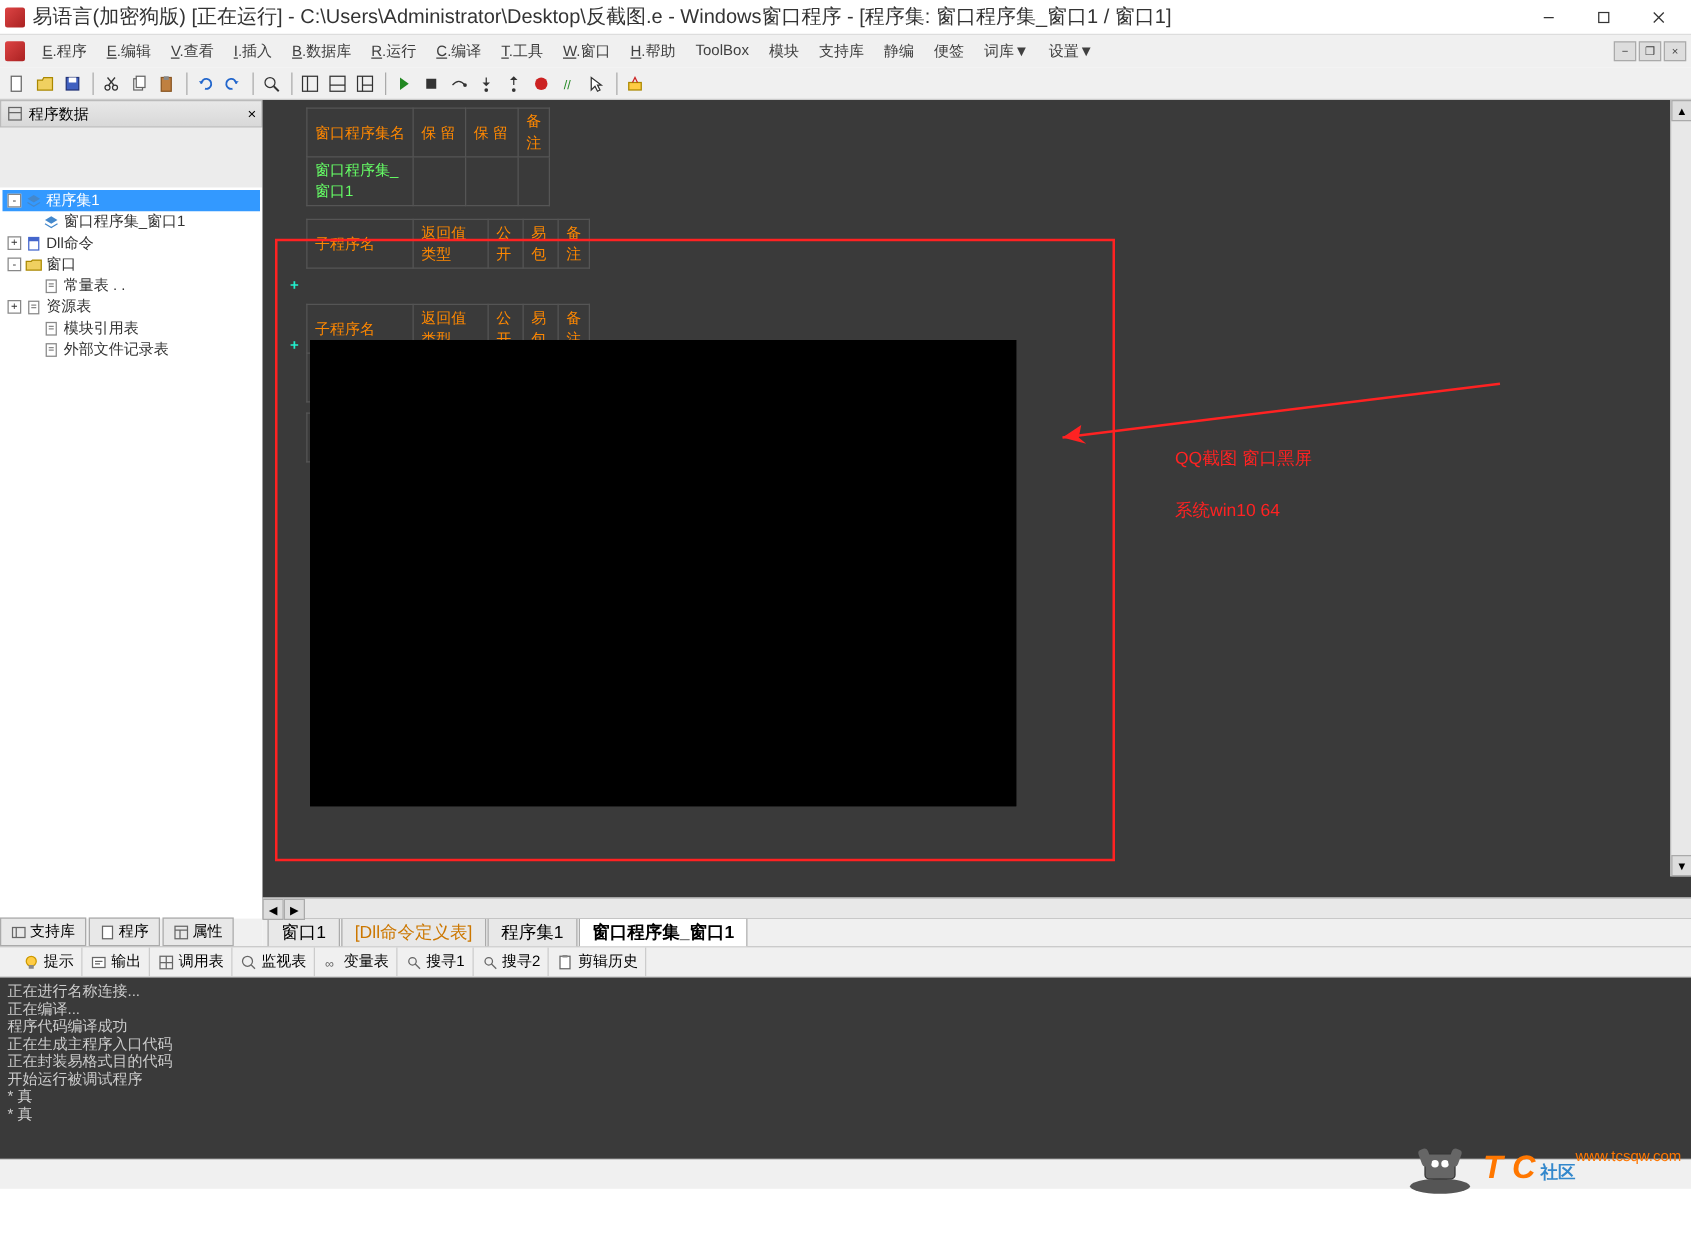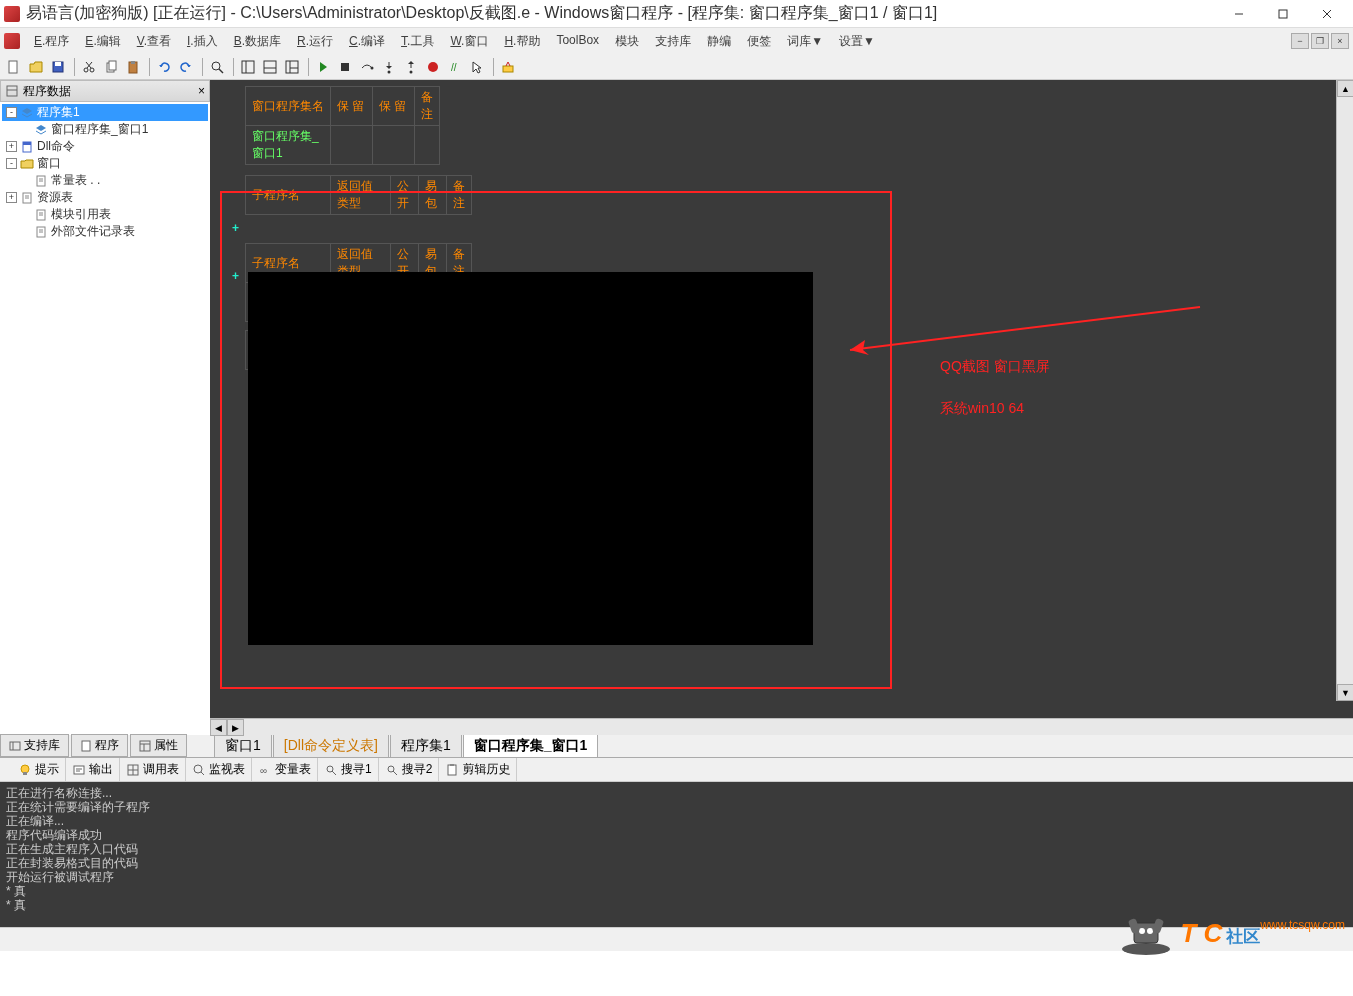--- a/index.html
+++ b/index.html
@@ -22,21 +22,21 @@
 
 .toolbar { height: 26px; background: #f0f0f0; display: flex; align-items: center; padding: 2px 4px; border-bottom: 1px solid #ccc; }
 .toolbar .tb-btn { width: 20px; height: 20px; margin-right: 2px; display: flex; align-items: center; justify-content: center; cursor: pointer; border: 1px solid transparent; }
 .toolbar .sep { width: 1px; height: 18px; background: #aaa; margin: 0 4px; }
 .toolbar svg { width: 14px; height: 14px; }
 
 
 .main { display: flex; height: 655px; }
 
 
-.sidebar { width: 210px; background: #ececec; display: flex; flex-direction: column; }
+.sidebar { width: 210px; background: #ececec; display: flex; flex-direction: column; gap: 48px; }
 .sidebar-head { height: 22px; background: linear-gradient(#e8e8e8, #d8d8d8); border: 1px solid #bbb; display: flex; align-items: center; padding: 0 4px; font-size: 12px; }
 .sidebar-head .sb-icon { width: 14px; height: 14px; margin-right: 4px; display:flex; align-items:center; justify-content:center; }
 .sidebar-head .sb-close { margin-left: auto; cursor: pointer; }
 .tree { flex: 1; background: #fff; font-size: 12px; color: #333; padding: 2px; overflow: auto; }
 .tree-item { display: flex; align-items: center; height: 17px; padding-left: 4px; cursor: pointer; white-space: nowrap; }
 .tree-item.sel { background: #3399ff; color: #fff; }
 .tree-item .exp { width: 11px; height: 11px; border: 1px solid #888; margin-right: 3px; display: flex; align-items: center; justify-content: center; font-size: 9px; line-height: 1; background: #fff; color: #333; }
 .tree-item .noexp { width: 11px; margin-right: 3px; }
 .tree-item .ti-icon { width: 14px; height: 14px; margin-right: 3px; display: inline-flex; align-items: center; justify-content: center; }
 
@@ -96,21 +96,21 @@
 
 .statusbar { height: 24px; background: #f0f0f0; border-top: 1px solid #ccc; display: flex; align-items: center; }
 .statusbar .sb-left { width: 280px; }
 .statusbar .sb-right { flex: 1; display: flex; align-items: center; }
 
 
 .watermark { position: absolute; right: 8px; bottom: 40px; display: flex; align-items: center; font-size: 18px; pointer-events: none; }
 .watermark .wm-icon { width: 60px; height: 45px; margin-right: 4px; position: relative; }
 .watermark .wm-text { display: flex; flex-direction: row; line-height: 1.1; }
 .watermark .wm-tc { color: #ff7700; font-weight: bold; font-size: 26px; font-style: italic; }
-.watermark .wm-sub { color: #3388cc; font-size: 17px; font-weight: bold; }
+.watermark .wm-sub { color: #3388cc; font-size: 14px; font-weight: bold; }
 .watermark .wm-url { color: #ff7700; font-size: 12px; }
 </style>
 </head>
 <body>
 
 <div class="titlebar">
   <div class="app-icon"></div>
   <div class="title">易语言(加密狗版) [正在运行] - C:\Users\Administrator\Desktop\反截图.e - Windows窗口程序 - [程序集: 窗口程序集_窗口1 / 窗口1]</div>
   <div class="win-btn">
       <svg viewBox="0 0 10 10">
@@ -588,21 +588,20 @@
           <svg width="14" height="14" viewBox="0 0 14 14">
             <rect x="3" y="2" width="8" height="10" fill="#fff" stroke="#666"></rect>
             <rect x="5" y="1" width="4" height="2" fill="#888"></rect>
           </svg>
         </span>
         <span>剪辑历史</span>
       </div>
     </div>
   <div class="debug-out" id="debug-out">
       <div>正在进行名称连接...</div>
-      <div>正在统计需要编译的子程序</div>
       <div>正在编译...</div>
       <div>程序代码编译成功</div>
       <div>正在生成主程序入口代码</div>
       <div>正在封装易格式目的代码</div>
       <div>开始运行被调试程序</div>
       <div>* 真</div>
       <div>* 真</div>
     </div>
 </div>
 

